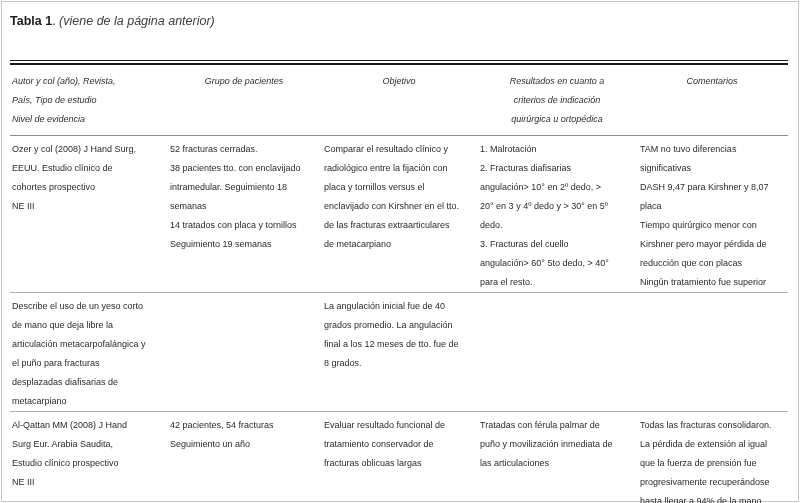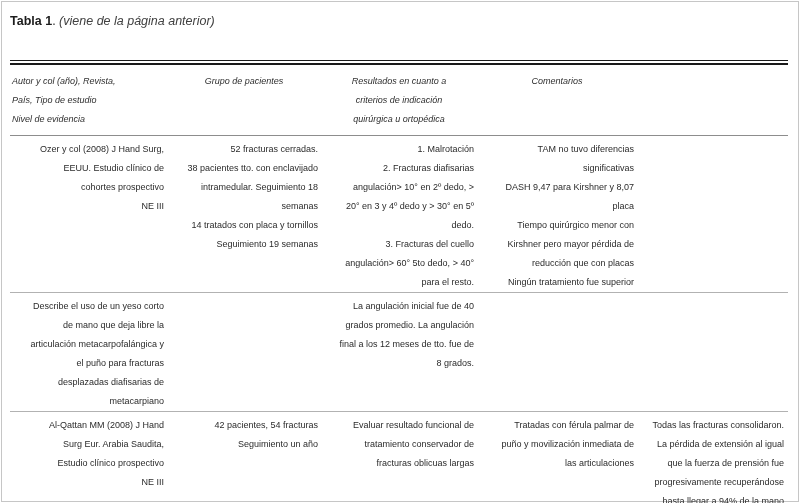--- a/index.html
+++ b/index.html
@@ -64,58 +64,64 @@
     white-space: pre-line;
     color: #2e2e2e;
     padding-top: 7px;
     padding-bottom: 6px;
   }
   .hcell.first {
     text-align: left;
   }
   .body-row {
     border-bottom: 1px solid #b2b2b2;
-    text-align: right;
   }
   .body-row.r1 { min-height: 124px; }
   .body-row.r2 { min-height: 100px; }
   .body-row.r3 { min-height: 96px; border-bottom: 2px solid #1a1a1a; }
 </style>
 </head>
 <body>
 
 <div class="page-frame"></div>
 
 <div class="title"><span class="t-bold">Tabla 1</span><span class="t-sep">. </span><span class="t-italic">(viene de la página anterior)</span></div>
 
 <div class="table">
   <div class="rule-top"></div>
 
   <div class="row thead">
     <div class="cell hcell first">Autor y col (año), Revista,
 País, Tipo de estudio
 Nivel de evidencia</div>
     <div class="cell hcell">Grupo de pacientes</div>
+    <div class="cell hcell">Objetivo</div>
     <div class="cell hcell">Resultados en cuanto a
 criterios de indicación
 quirúrgica u ortopédica</div>
     <div class="cell hcell">Comentarios</div>
   </div>
 
   <div class="row body-row r1">
     <div class="cell">Ozer y col (2008) J Hand Surg,
 EEUU. Estudio clínico de
 cohortes prospectivo
 NE III</div>
     <div class="cell">52 fracturas cerradas.
 38 pacientes tto. con enclavijado
 intramedular. Seguimiento 18
 semanas
 14 tratados con placa y tornillos
 Seguimiento 19 semanas</div>
+    <div class="cell">Comparar el resultado clínico y
+radiológico entre la fijación con
+placa y tornillos versus el
+enclavijado con Kirshner en el tto.
+de las fracturas extraarticulares
+de metacarpiano</div>
     <div class="cell">1. Malrotación
 2. Fracturas diafisarias
 angulación&gt; 10° en 2º dedo, &gt;
 20° en 3 y 4º dedo y &gt; 30° en 5º
 dedo.
 3. Fracturas del cuello
 angulación&gt; 60° 5to dedo, &gt; 40°
 para el resto.</div>
     <div class="cell">TAM no tuvo diferencias
 significativas

